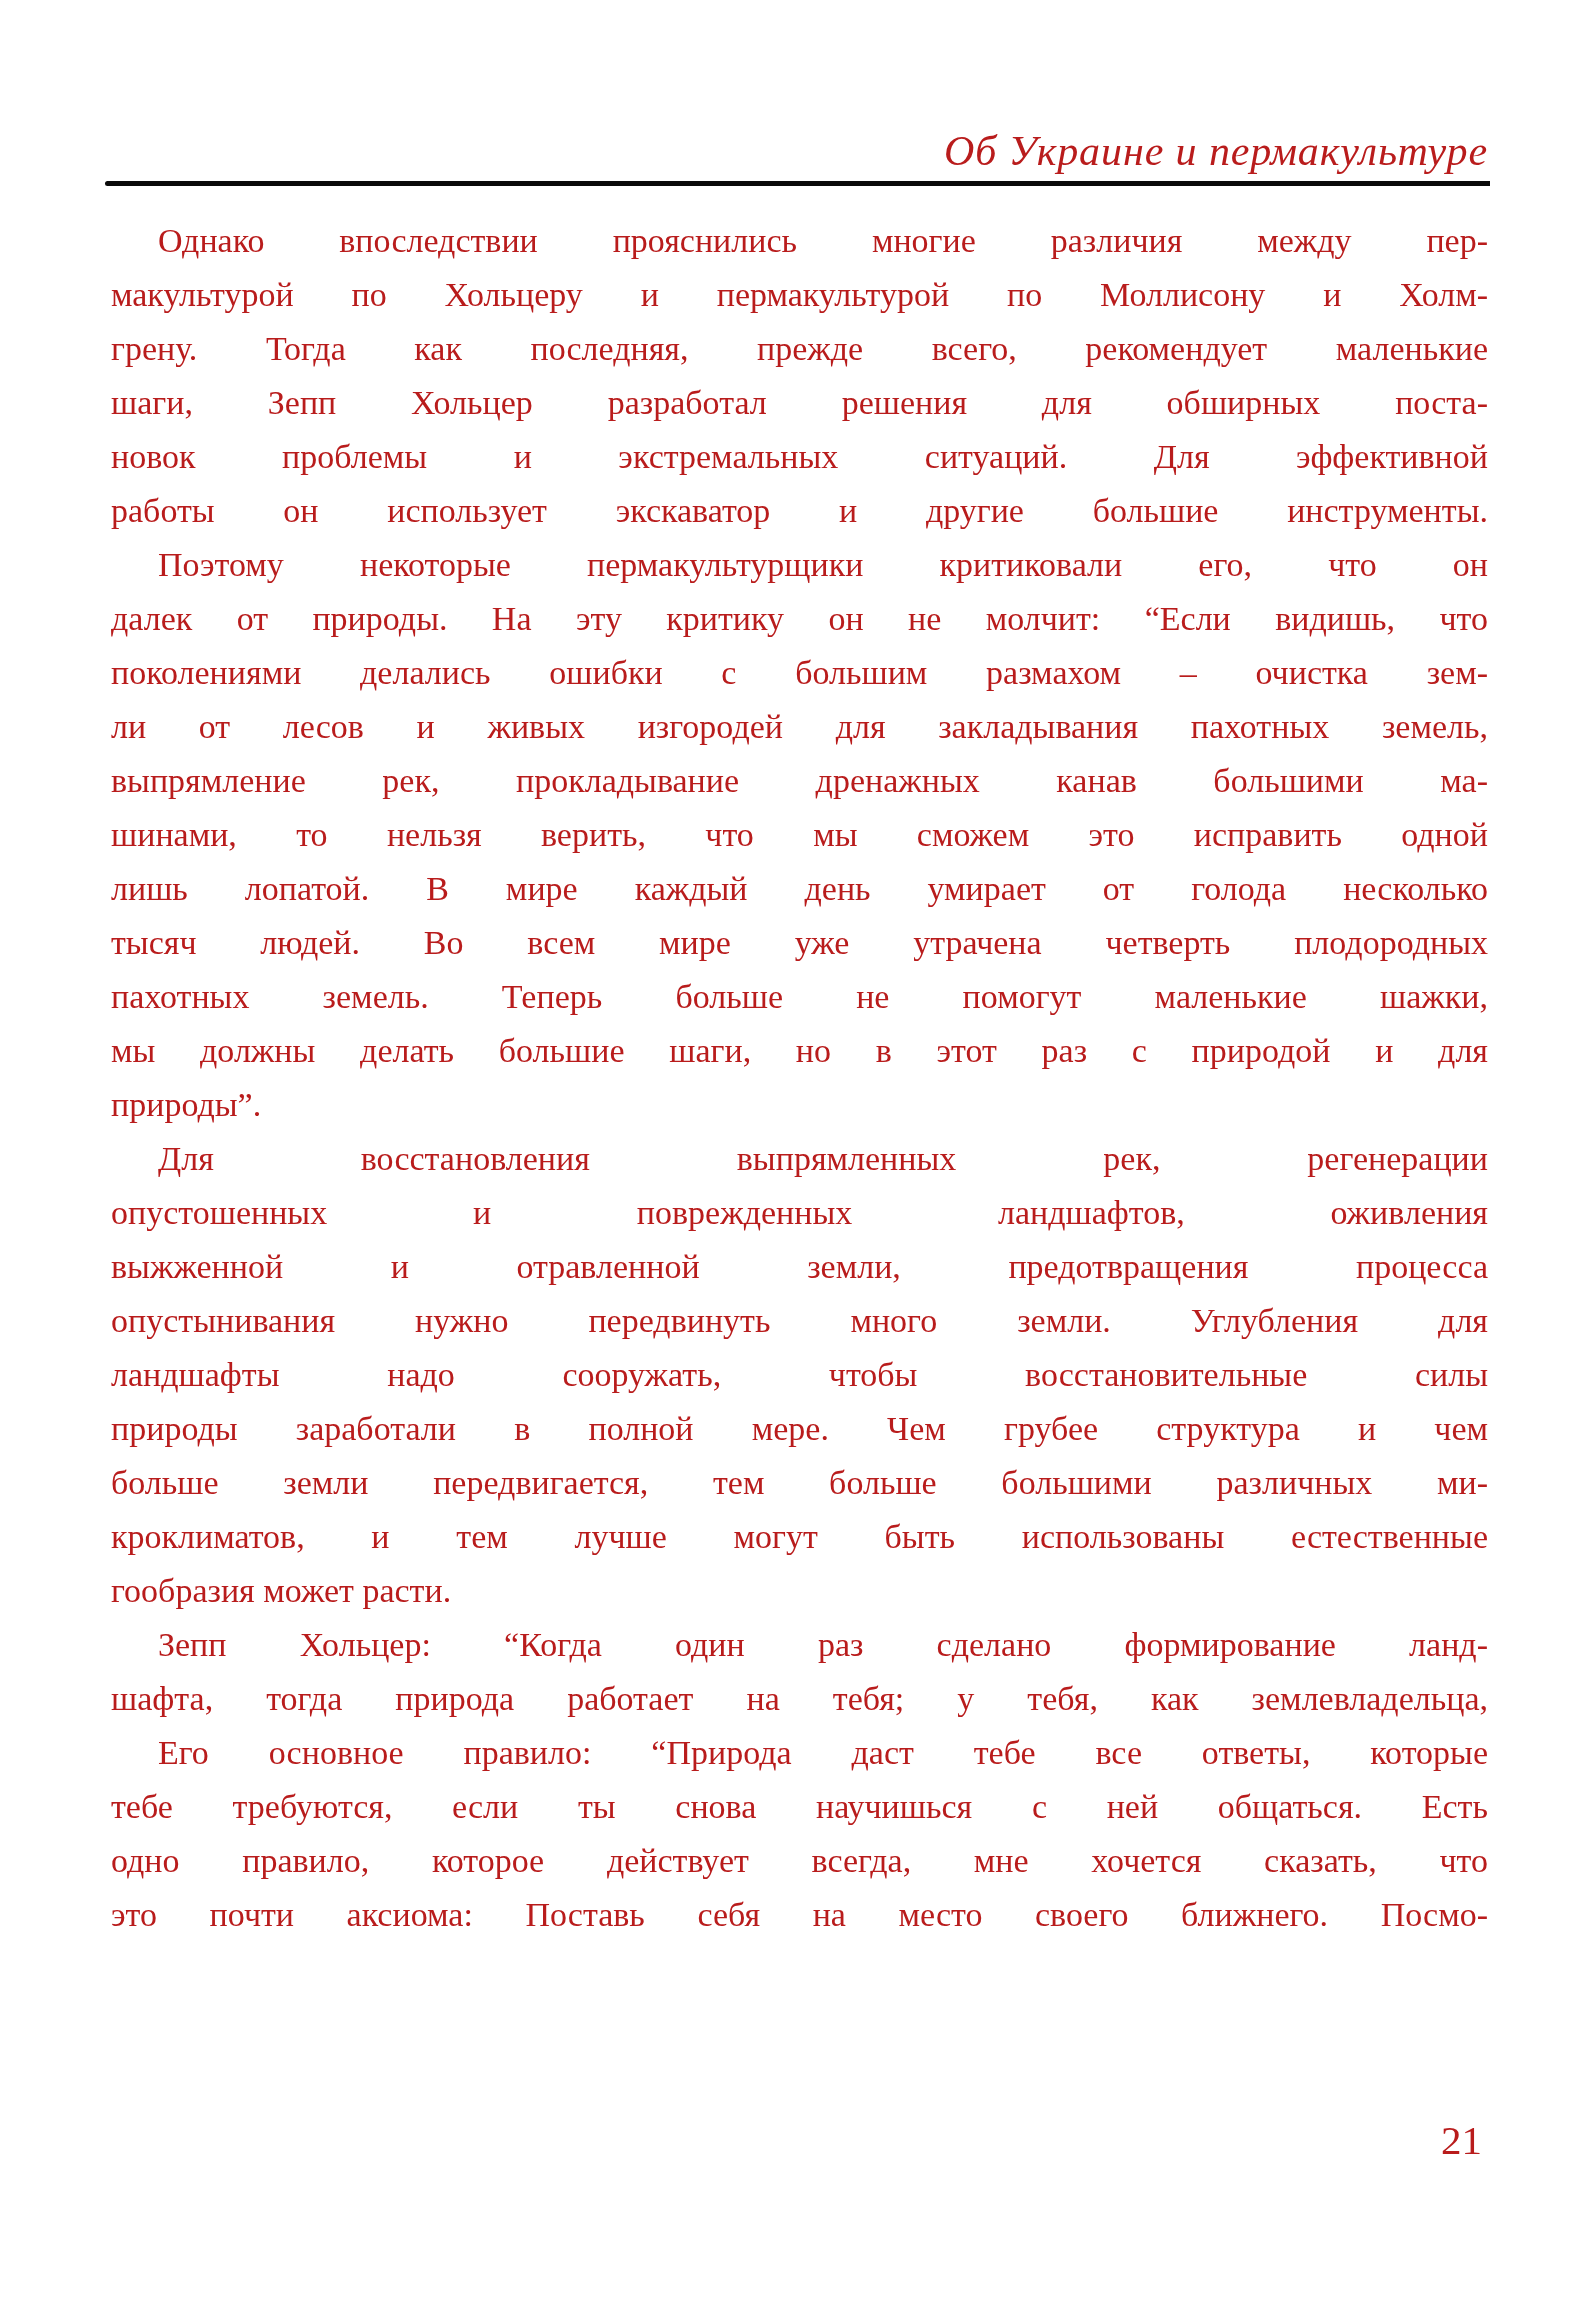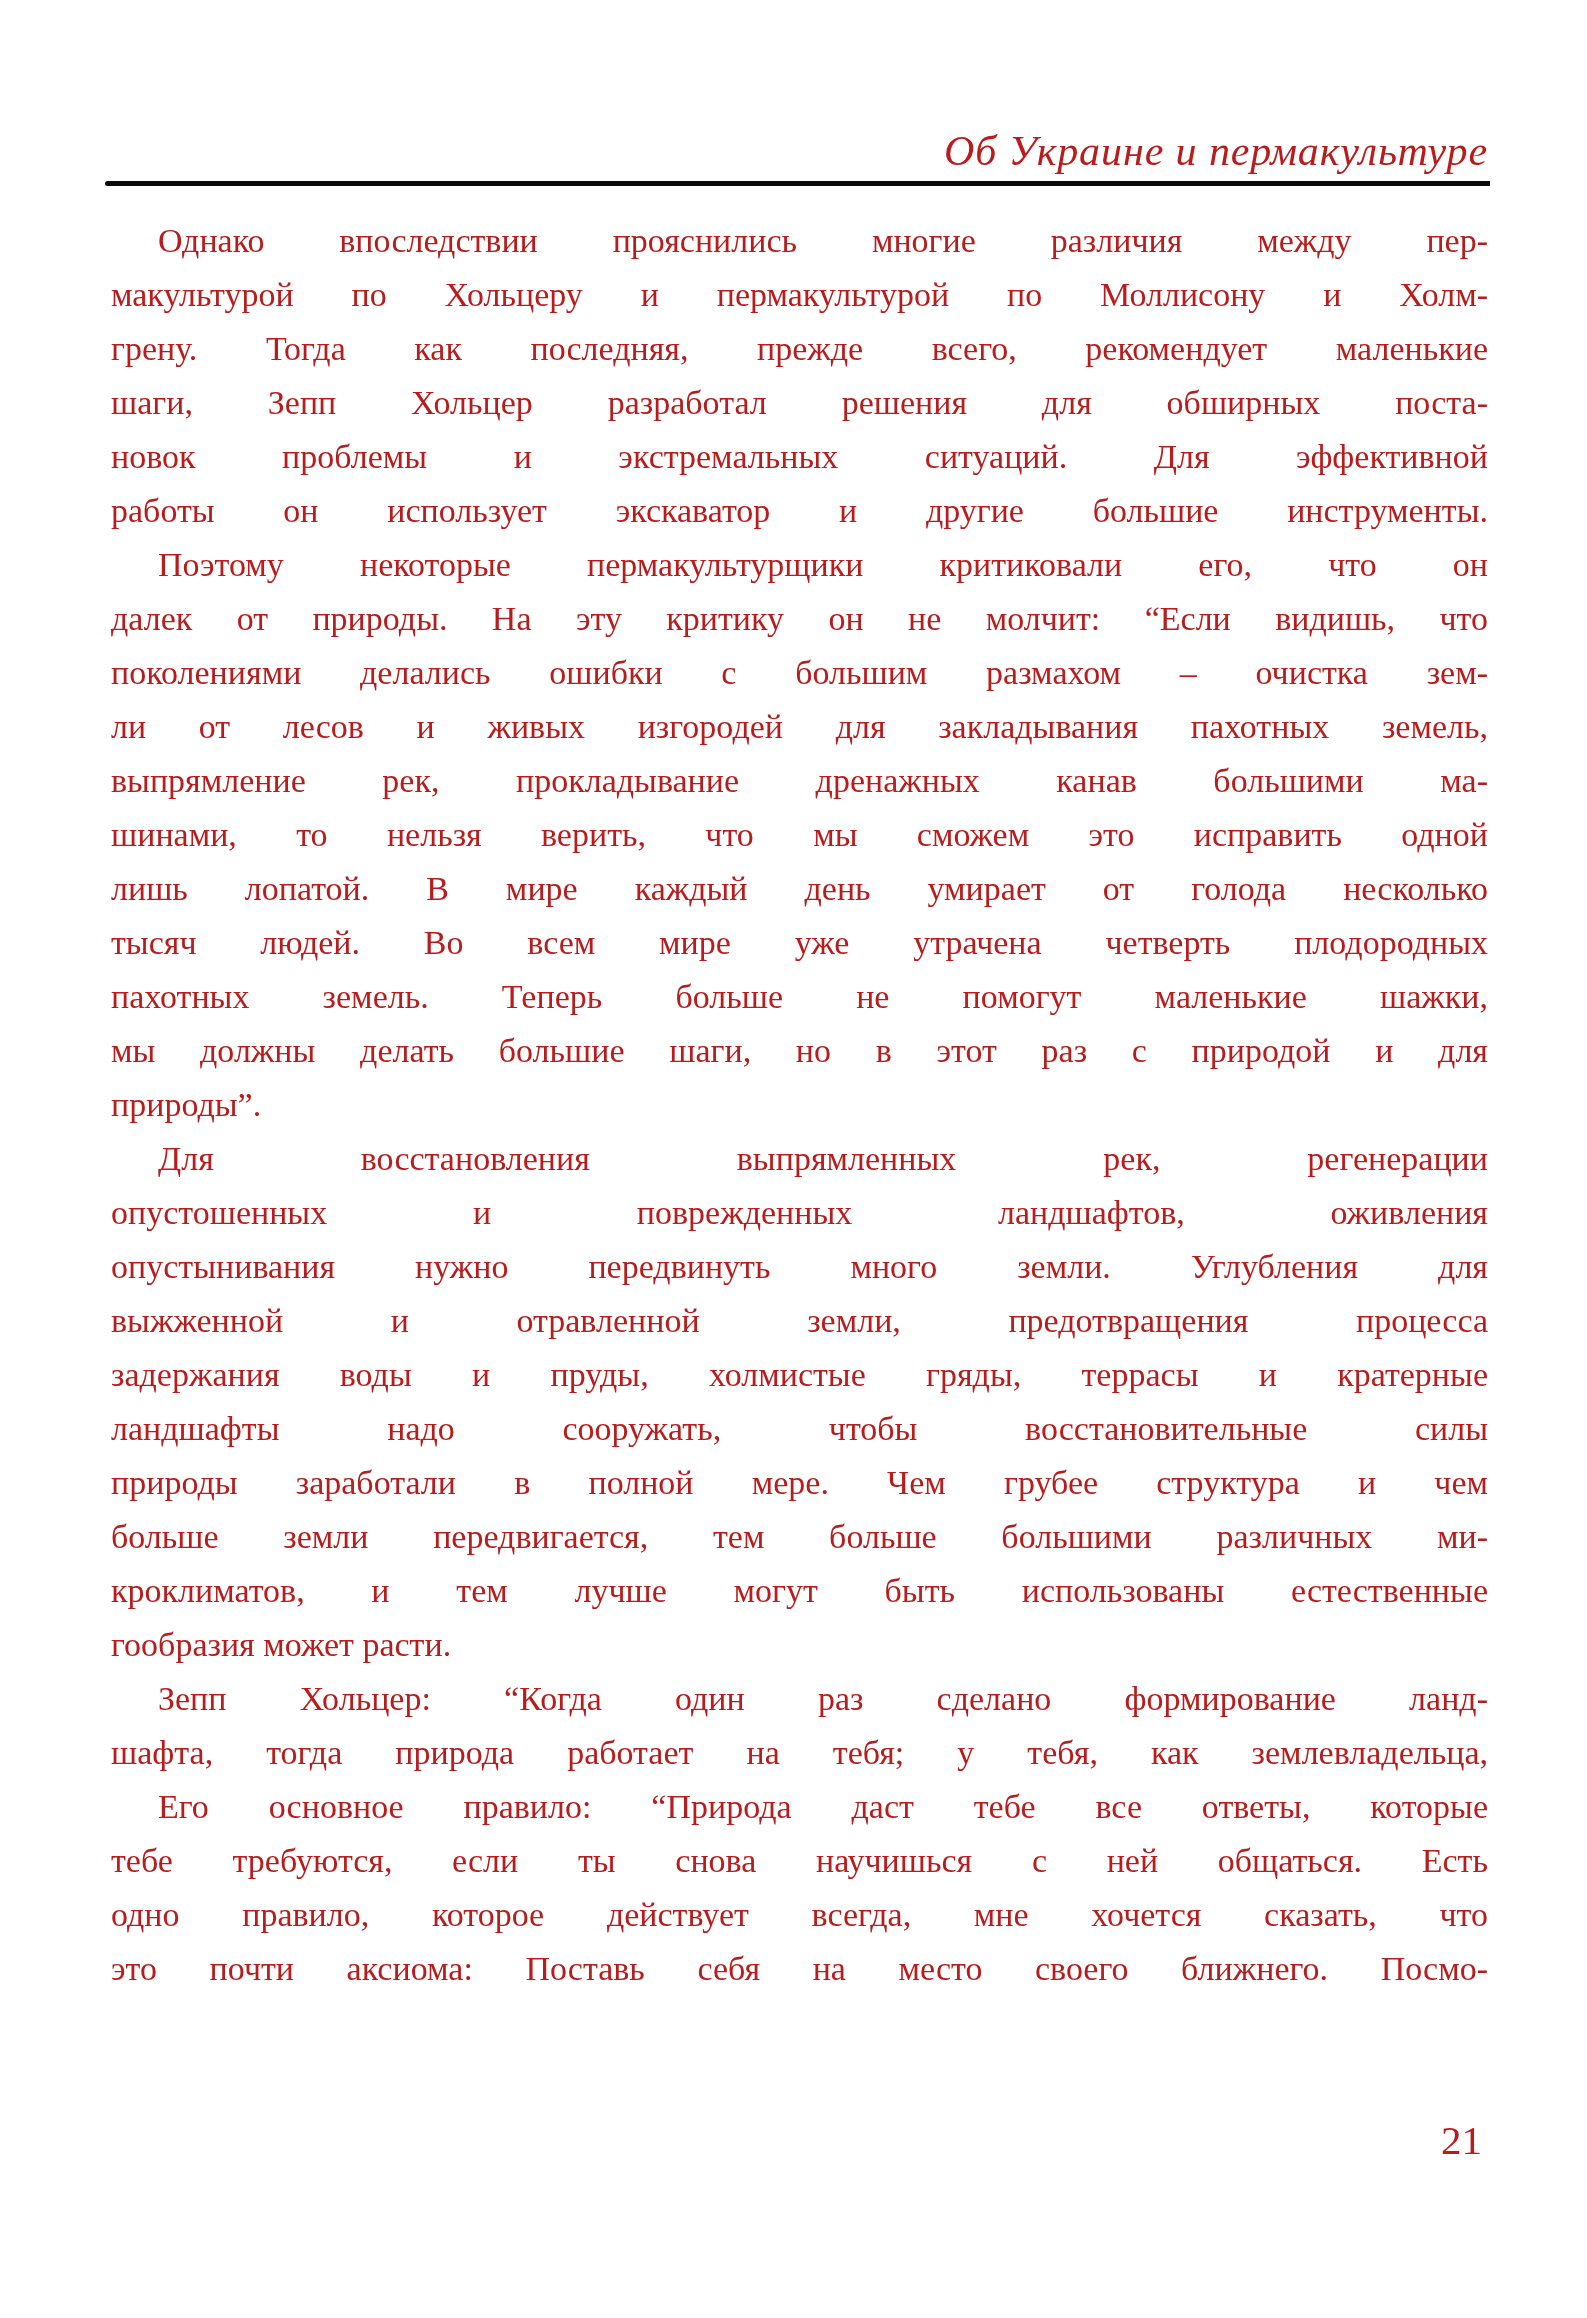--- a/index.html
+++ b/index.html
@@ -89,23 +89,22 @@
       <div class="text-line">ли от лесов и живых изгородей для закладывания пахотных земель,</div>
       <div class="text-line">выпрямление рек, прокладывание дренажных канав большими ма-</div>
       <div class="text-line">шинами, то нельзя верить, что мы сможем это исправить одной</div>
       <div class="text-line">лишь лопатой. В мире каждый день умирает от голода несколько</div>
       <div class="text-line">тысяч людей. Во всем мире уже утрачена четверть плодородных</div>
       <div class="text-line">пахотных земель. Теперь больше не помогут маленькие шажки,</div>
       <div class="text-line">мы должны делать большие шаги, но в этот раз с природой и для</div>
       <div class="text-line flush">природы”.</div>
       <div class="text-line indent">Для восстановления выпрямленных рек, регенерации</div>
       <div class="text-line">опустошенных и поврежденных ландшафтов, оживления</div>
+      <div class="text-line">выжженной и отравленной земли, предотвращения процесса</div>
       <div class="text-line">опустынивания нужно передвинуть много земли. Углубления для</div>
-      <div class="text-line">выжженной и отравленной земли, предотвращения процесса</div>
-      <div class="text-line">задержания воды и пруды, холмистые гряды, террасы и кратерные</div>
       <div class="text-line">ландшафты надо сооружать, чтобы восстановительные силы</div>
       <div class="text-line">природы заработали в полной мере. Чем грубее структура и чем</div>
       <div class="text-line">больше земли передвигается, тем больше большими различных ми-</div>
       <div class="text-line">кроклиматов, и тем лучше могут быть использованы естественные</div>
       <div class="text-line flush">гообразия может расти.</div>
       <div class="text-line indent">Зепп Хольцер: “Когда один раз сделано формирование ланд-</div>
       <div class="text-line">шафта, тогда природа работает на тебя; у тебя, как землевладельца,</div>
       <div class="text-line indent">Его основное правило: “Природа даст тебе все ответы, которые</div>
       <div class="text-line">тебе требуются, если ты снова научишься с ней общаться. Есть</div>
       <div class="text-line">одно правило, которое действует всегда, мне хочется сказать, что</div>

